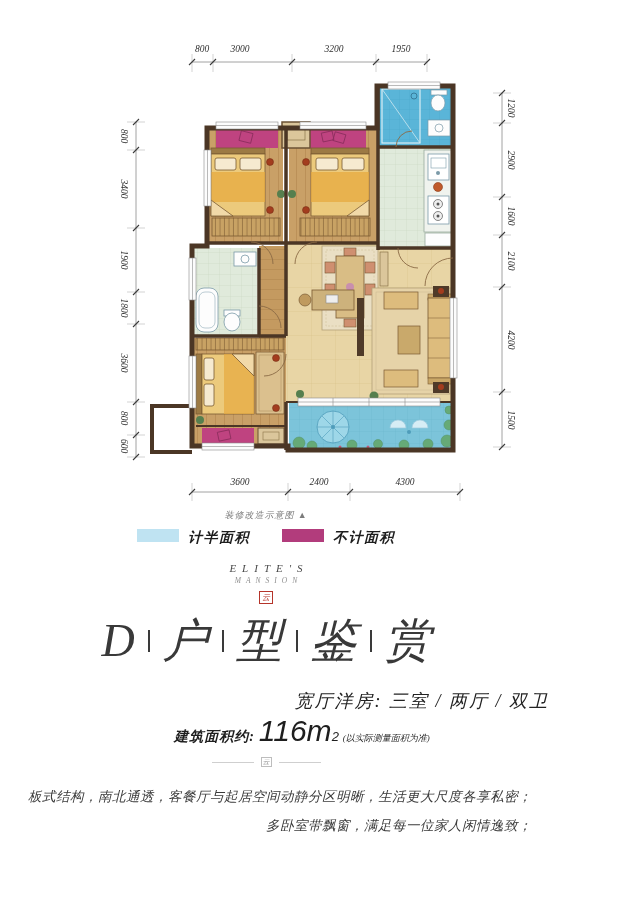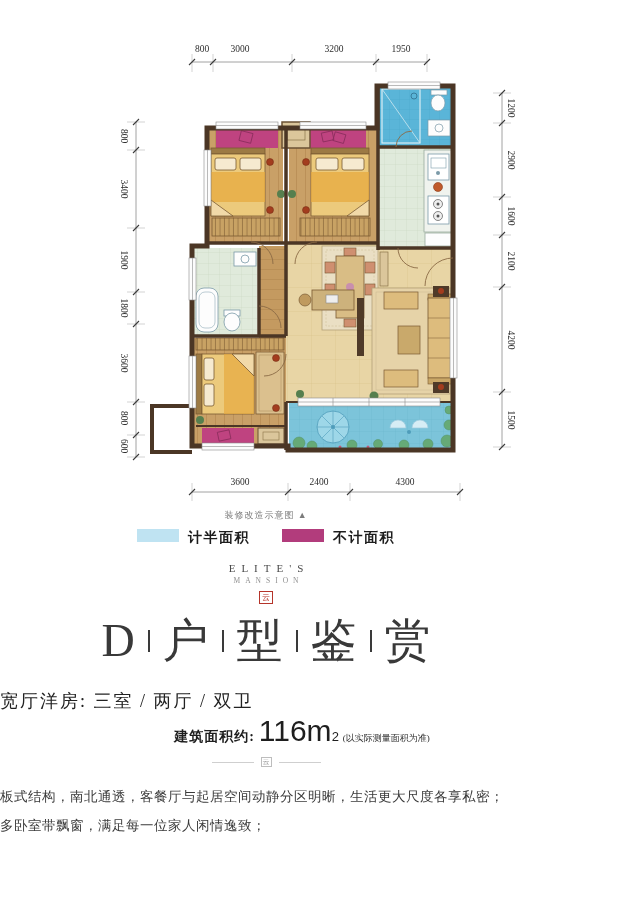--- a/index.html
+++ b/index.html
@@ -1,45 +1,45 @@
 <!DOCTYPE html>
 <html><head>
 <meta charset="utf-8">
 <style>
   html,body{margin:0;padding:0;background:#fff;}
   body{width:640px;height:920px;overflow:hidden;font-family:"Liberation Serif",serif;}
-  .page{position:relative;width:532px;height:920px;background:#fff;}
+  .page{position:relative;width:532px;height:920px;background:#fff;font-style:italic;}
   .plan-svg{position:absolute;left:0;top:0;width:640px;height:540px;}
   .dim{position:absolute;font-size:9.5px;color:#2e2e2e;font-family:"Liberation Serif",serif;}
   .dim-h{transform:translateX(-50%);text-align:center;}
   .dim-v{writing-mode:vertical-rl;transform:translateY(-50%);}
   .note{position:absolute;top:509px;width:100%;text-align:center;font-size:9px;color:#7c7c7c;letter-spacing:1px;}
   .legend{position:absolute;top:529px;width:100%;display:flex;justify-content:center;align-items:flex-start;gap:9px;}
   .sw{width:42px;height:13px;display:inline-block;}
   .sw-blue{background:#bfe3f2;}
   .sw-pink{background:#b23c7c;}
   .legend-label{font-size:14px;font-weight:bold;color:#1d1d1d;letter-spacing:1.5px;}
   .legend-gap{width:14px;}
   .brand{position:absolute;top:562px;width:100%;text-align:center;}
   .brand-name{font-size:11px;letter-spacing:6px;color:#4a4a4a;text-indent:6px;}
   .brand-sub{font-size:7.5px;letter-spacing:5px;color:#8f8f8f;margin-top:2px;text-indent:5px;}
   .brand-mark{display:inline-block;margin-top:6px;font-size:8px;line-height:9px;color:#b5342a;border:1px solid #b5342a;padding:1px 2px;}
   .title{position:absolute;top:618px;width:100%;display:flex;justify-content:center;align-items:center;gap:13px;font-size:46px;color:#393939;}
   .title .tchar{line-height:1;}
   .title .sep{width:2px;height:22px;background:#3a3a3a;}
-  .subtitle{position:absolute;top:689px;width:100%;text-align:left;font-size:18px;letter-spacing:2px;color:#222;}
+  .subtitle{position:absolute;top:689px;width:100%;text-align:right;font-size:18px;letter-spacing:2px;color:#222;padding-left:17px;}
   .arealine{position:absolute;top:714px;width:100%;display:flex;justify-content:center;align-items:baseline;margin-left:36px;}
   .a-prefix{font-size:14px;font-weight:bold;color:#1e1e1e;letter-spacing:1px;}
   .a-value{font-family:"Liberation Sans",sans-serif;font-size:30px;color:#1e1e1e;margin-left:4px;}
   .a-sup{font-family:"Liberation Sans",sans-serif;font-size:13px;color:#1e1e1e;}
   .a-note{font-size:9px;color:#2a2a2a;margin-left:4px;}
   .divider{position:absolute;top:757px;width:100%;display:flex;justify-content:center;align-items:center;gap:7px;}
   .dline{width:42px;height:1px;background:#cfcfcf;}
   .dmark{font-size:7px;line-height:8px;color:#9a9a9a;border:1px solid #bdbdbd;padding:0 1px;}
-  .paras{position:absolute;top:782px;width:100%;text-align:left;}
+  .paras{position:absolute;top:782px;width:100%;text-align:right;}
   .paras p{margin:0;font-size:13.5px;line-height:29px;color:#3a3a3a;letter-spacing:0.5px;}
 </style>
 </head>
 <body>
 
 <div class="page">
 
   <svg class="plan-svg" viewBox="0 0 640 540">
     <defs>
       <pattern id="wood" width="9" height="120" patternUnits="userSpaceOnUse">

